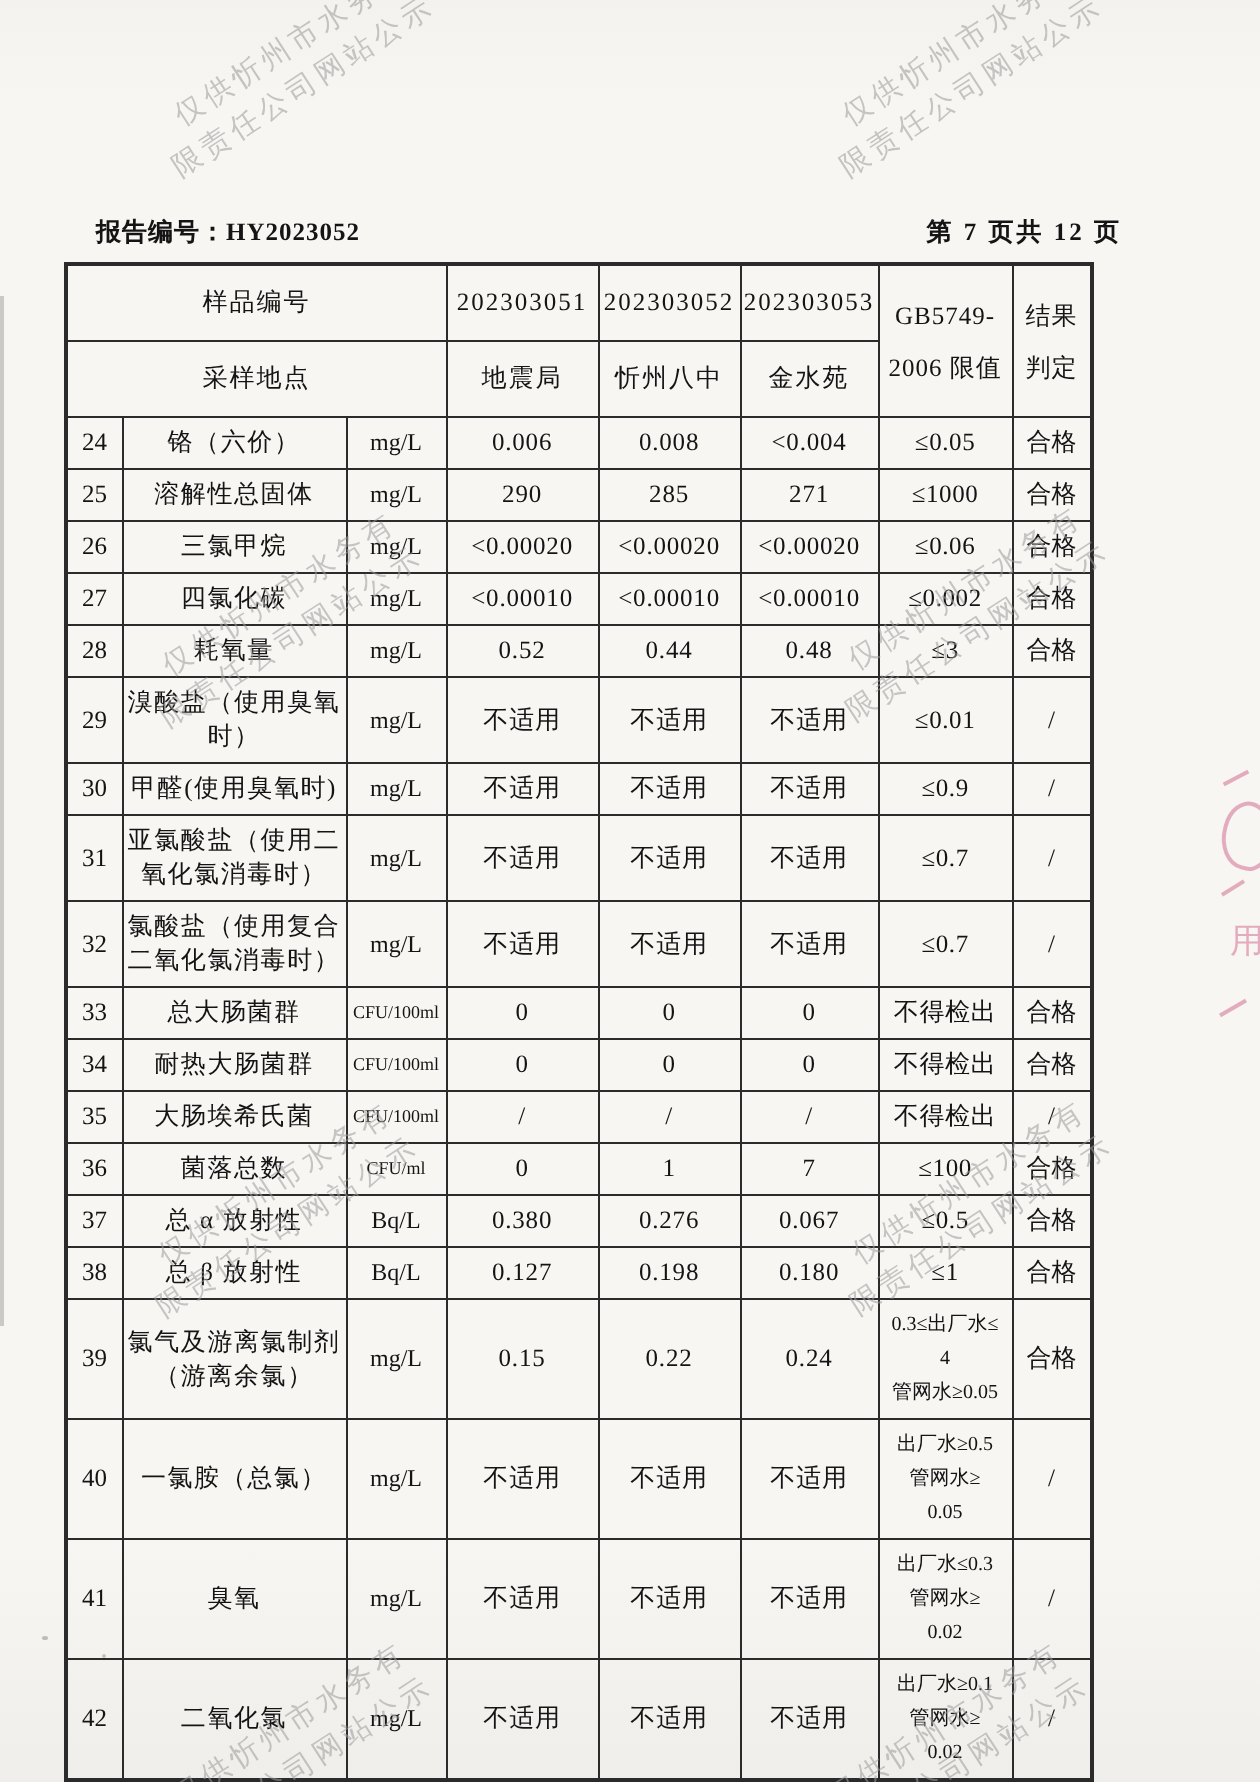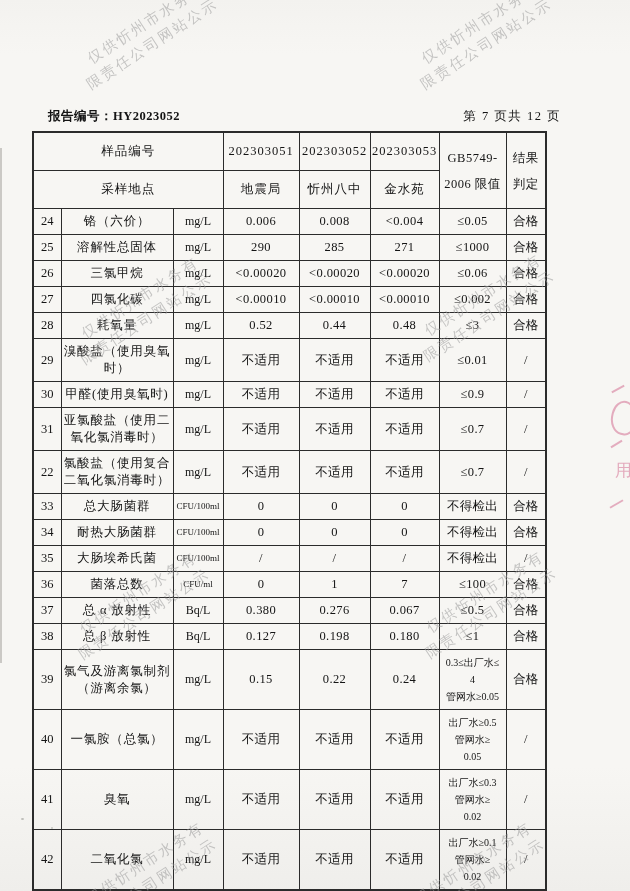--- a/index.html
+++ b/index.html
@@ -14,21 +14,21 @@
   }
   .title{
     position:absolute;top:80px;left:48px;width:513px;
     text-align:center;font-size:15.5px;font-weight:bold;letter-spacing:1.5px;
   }
   .meta{
     position:absolute;top:108px;left:48px;width:513px;
     display:flex;justify-content:space-between;align-items:baseline;font-size:12.5px;gap:44px;
   }
   .report-no{font-weight:bold;letter-spacing:.5px;}
-  .page-info{letter-spacing:1.5px;}
+  .page-info{letter-spacing:1.5px;font-weight:bold;}
   table.results{
     position:absolute;top:131px;left:32px;width:513px;
     border-collapse:collapse;table-layout:fixed;
     font-size:12.5px;color:#141414;border:2px solid #2b2b2b;
   }
   table.results td{
     border:1px solid #2b2b2b;text-align:center;vertical-align:middle;
     padding:4px 1px;line-height:17px;overflow:hidden;
   }
   thead td{height:29px;letter-spacing:1px;}
@@ -192,21 +192,21 @@
           <td class="c-no">31</td>
           <td class="c-name">亚氯酸盐（使用二氧化氯消毒时）</td>
           <td class="c-unit">mg/L</td>
           <td class="c-val">不适用</td>
           <td class="c-val">不适用</td>
           <td class="c-val">不适用</td>
           <td class="c-limit">≤0.7</td>
           <td class="c-result">/</td>
         </tr>
         <tr>
-          <td class="c-no">22</td>
+          <td class="c-no">32</td>
           <td class="c-name">氯酸盐（使用复合二氧化氯消毒时）</td>
           <td class="c-unit">mg/L</td>
           <td class="c-val">不适用</td>
           <td class="c-val">不适用</td>
           <td class="c-val">不适用</td>
           <td class="c-limit">≤0.7</td>
           <td class="c-result">/</td>
         </tr>
         <tr>
           <td class="c-no">33</td>

